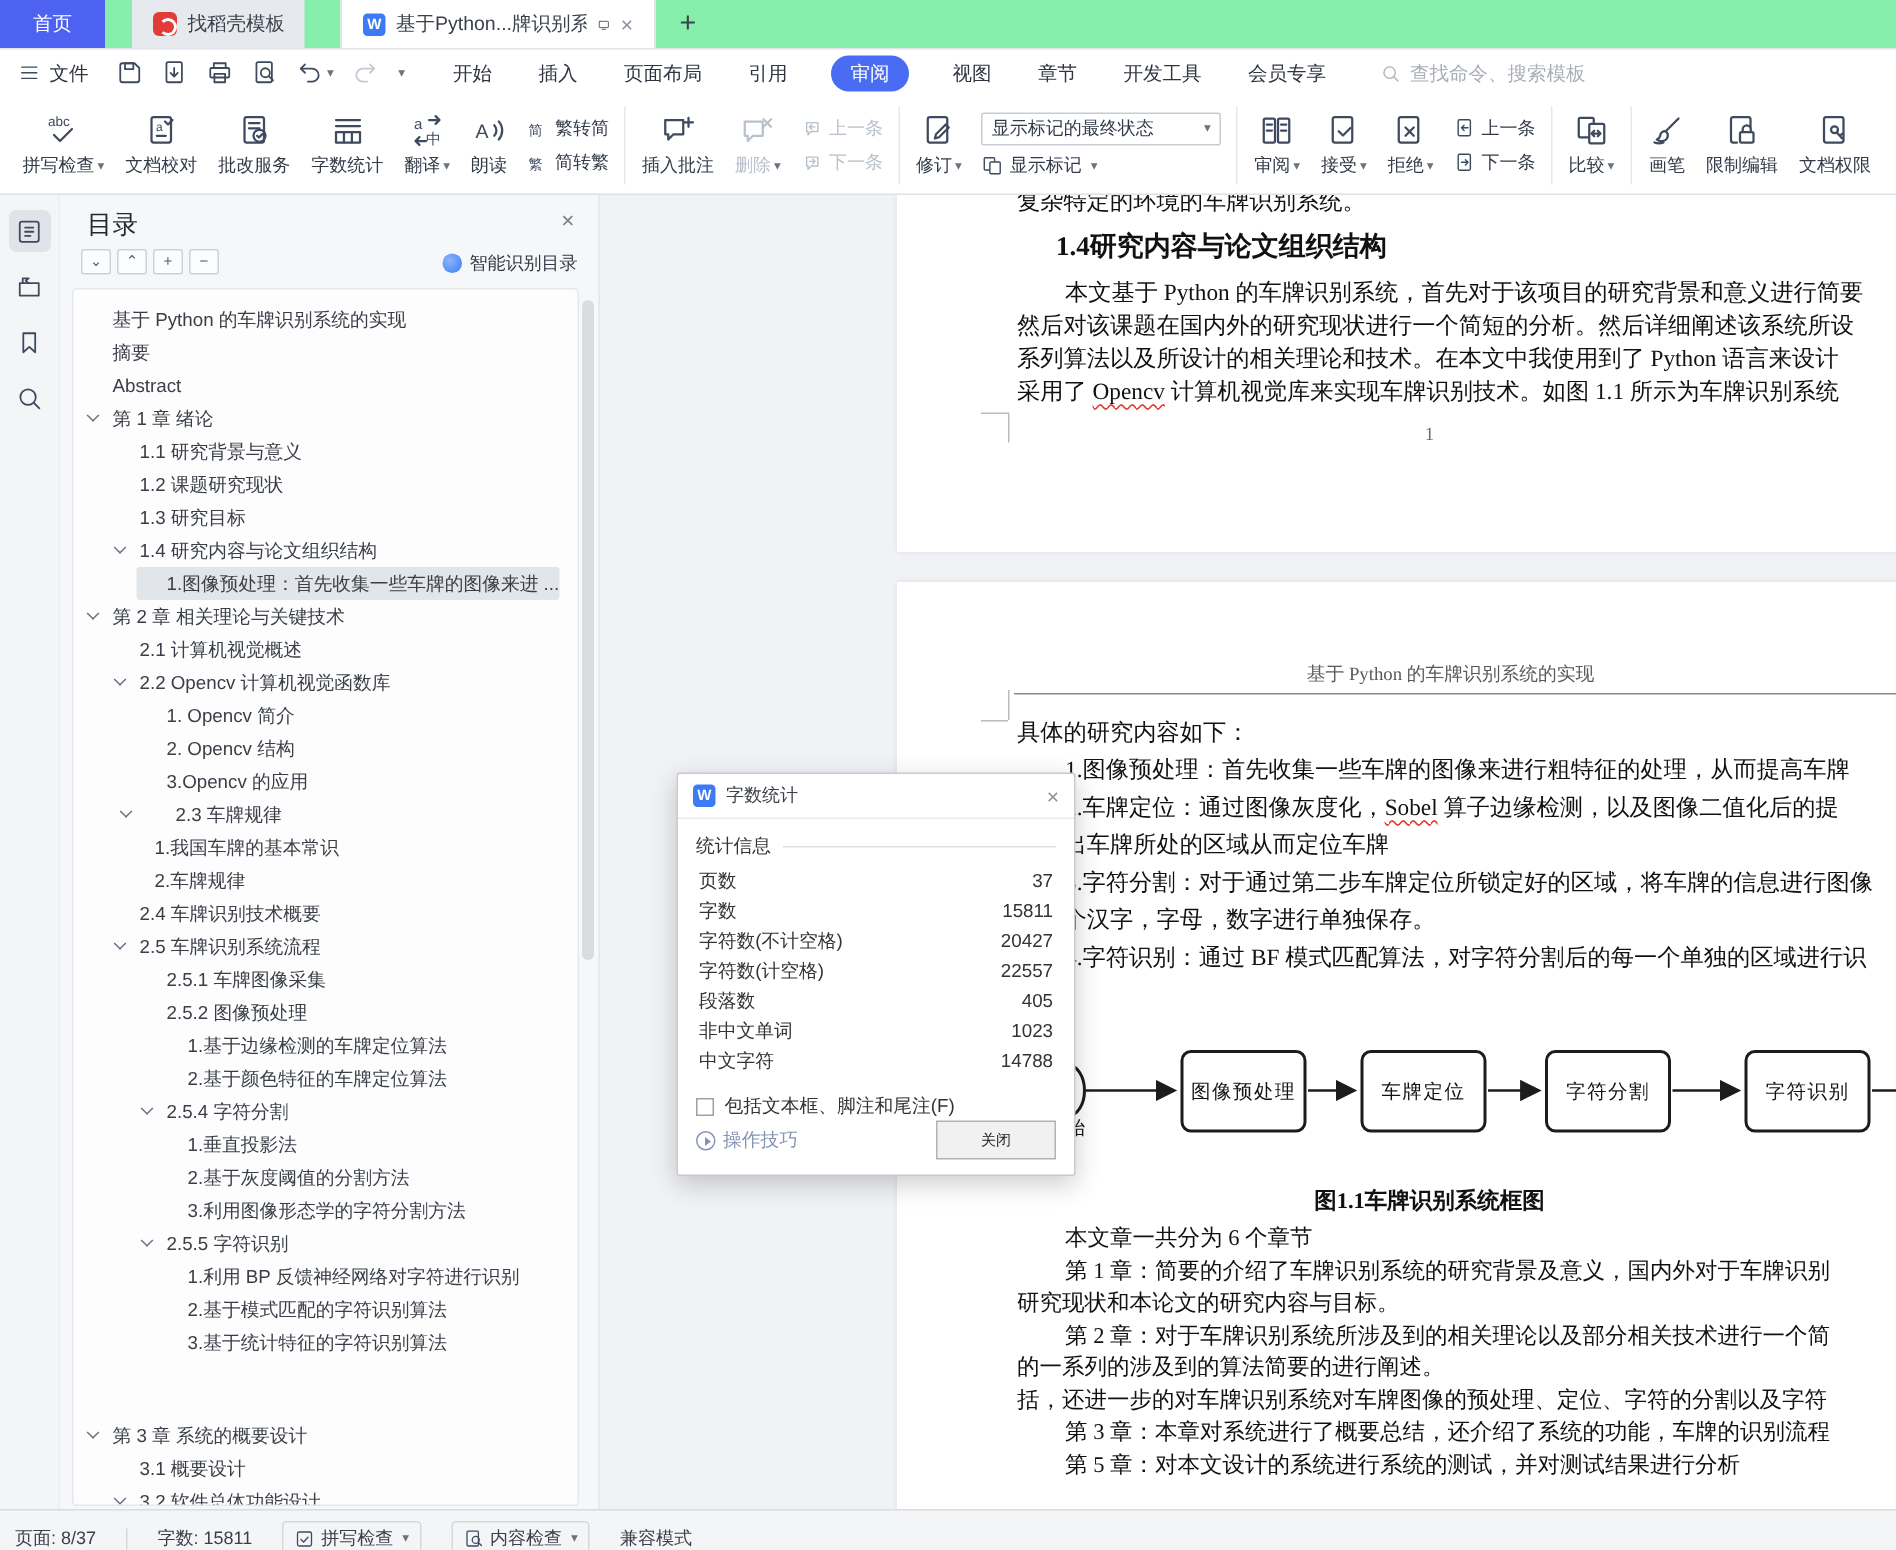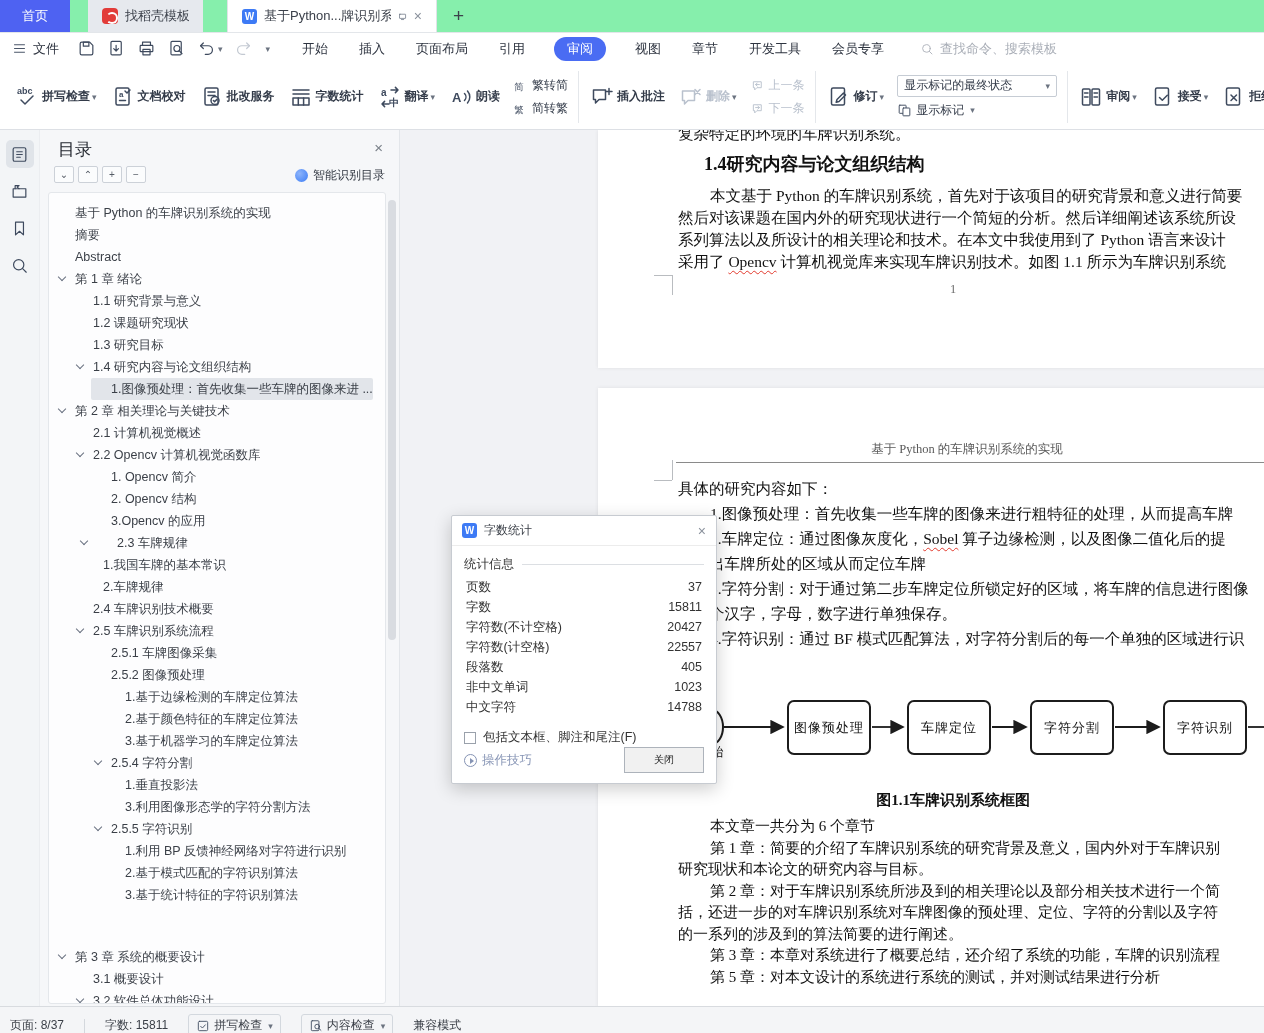--- a/index.html
+++ b/index.html
@@ -35,22 +35,22 @@
   .qa { display:flex; align-items:center; }
   .caret { font-size:9px; color:#6b7380; margin-left:2px; }
   .menu-items { display:flex; align-items:center; gap:27px; margin-left:30px; font-size:13px; color:#2e3440; }
   .menu-item { padding:3px 2px; }
   .menu-item.active { background:#4a6cf3; color:#fff; border-radius:12px; padding:3px 13px; }
   .menu-search { display:flex; align-items:center; gap:6px; margin-left:34px; color:#a9aeb7; font-size:13px; }
 
   
   #ribbon { position:absolute; left:0; top:64px; width:1300px; height:66px; background:#fff;
     border-bottom:1px solid #dde0e5; display:flex; align-items:center; padding:0 0 0 8px; }
-  .rb { display:flex; align-items:center; justify-content:center; gap:3px;
-    padding:2px 7px; font-size:12px; color:#333b49; white-space:nowrap;font-weight:bold; }
+  .rb { display:flex; flex-direction:column; align-items:center; justify-content:center; gap:3px;
+    padding:2px 7px; font-size:12px; color:#333b49; white-space:nowrap; }
   .rb .lbl { display:flex; align-items:center; }
   .rstack { display:flex; flex-direction:column; justify-content:center; gap:6px; padding:0 6px; }
   .rs { display:flex; align-items:center; gap:4px; font-size:12px; color:#333b49; white-space:nowrap; }
   .rdiv { width:1px; height:52px; background:#e4e7eb; margin:0 4px; flex:0 0 auto; }
   .disabled, .disabled .lbl, .disabled.rs { color:#b9c1cd; }
   .disabled .ico, .rs.disabled .ico { stroke:#b9c1cd; }
   .rcol { display:flex; flex-direction:column; justify-content:center; gap:5px; padding:0 6px; }
   .rselect { width:160px; height:22px; border:1px solid #c6ccd4; border-radius:2px; font-size:12px;
     color:#333b49; display:flex; align-items:center; padding:0 6px; justify-content:space-between; background:#fff; }
 
@@ -523,23 +523,23 @@
       <div class="toc-item" style="padding-left: 62px;"><span class="tlabel">3.Opencv 的应用</span></div>
       <div class="toc-item" style="padding-left: 68px;"><span class="chev" style="left: 32px;"></span><span class="tlabel">2.3 车牌规律</span></div>
       <div class="toc-item" style="padding-left: 54px;"><span class="tlabel">1.我国车牌的基本常识</span></div>
       <div class="toc-item" style="padding-left: 54px;"><span class="tlabel">2.车牌规律</span></div>
       <div class="toc-item" style="padding-left: 44px;"><span class="tlabel">2.4 车牌识别技术概要</span></div>
       <div class="toc-item" style="padding-left: 44px;"><span class="chev" style="left: 28px;"></span><span class="tlabel">2.5 车牌识别系统流程</span></div>
       <div class="toc-item" style="padding-left: 62px;"><span class="tlabel">2.5.1 车牌图像采集</span></div>
       <div class="toc-item" style="padding-left: 62px;"><span class="tlabel">2.5.2 图像预处理</span></div>
       <div class="toc-item" style="padding-left: 76px;"><span class="tlabel">1.基于边缘检测的车牌定位算法</span></div>
       <div class="toc-item" style="padding-left: 76px;"><span class="tlabel">2.基于颜色特征的车牌定位算法</span></div>
-      <div class="toc-item" style="padding-left: 76px;"><span class="tlabel">3.基于机器学习的车牌定位算法</span></div>
       <div class="toc-item" style="padding-left: 62px;"><span class="chev" style="left: 46px;"></span><span class="tlabel">2.5.4 字符分割</span></div>
       <div class="toc-item" style="padding-left: 76px;"><span class="tlabel">1.垂直投影法</span></div>
+      <div class="toc-item" style="padding-left: 76px;"><span class="tlabel">2.基于灰度阈值的分割方法</span></div>
       <div class="toc-item" style="padding-left: 76px;"><span class="tlabel">3.利用图像形态学的字符分割方法</span></div>
       <div class="toc-item" style="padding-left: 62px;"><span class="chev" style="left: 46px;"></span><span class="tlabel">2.5.5 字符识别</span></div>
       <div class="toc-item" style="padding-left: 76px;"><span class="tlabel">1.利用 BP 反馈神经网络对字符进行识别</span></div>
       <div class="toc-item" style="padding-left: 76px;"><span class="tlabel">2.基于模式匹配的字符识别算法</span></div>
       <div class="toc-item" style="padding-left: 76px;"><span class="tlabel">3.基于统计特征的字符识别算法</span></div>
       <div class="toc-item" style="padding-left: 26px; margin-top: 40px;"><span class="chev" style="left: 10px;"></span><span class="tlabel">第 3 章 系统的概要设计</span></div>
       <div class="toc-item" style="padding-left: 44px;"><span class="tlabel">3.1 概要设计</span></div>
       <div class="toc-item" style="padding-left: 44px;"><span class="chev" style="left: 28px;"></span><span class="tlabel">3.2 软件总体功能设计</span></div>
     </div>
   <div class="toc-scroll"></div>
@@ -598,22 +598,22 @@
     <div class="fc-box" style="left:309px;">车牌定位</div>
     <div class="fc-box" style="left:432px;">字符分割</div>
     <div class="fc-box" style="left:565px;">字符识别</div>
     <div class="fc-caption">图1.1车牌识别系统框图</div>
 
     <div class="p2-chapters">
         <div class="dline ind">本文章一共分为 6 个章节</div>
         <div class="dline ind">第 1 章：简要的介绍了车牌识别系统的研究背景及意义，国内外对于车牌识别</div>
         <div class="dline">研究现状和本论文的研究内容与目标。</div>
         <div class="dline ind">第 2 章：对于车牌识别系统所涉及到的相关理论以及部分相关技术进行一个简</div>
+        <div class="dline">的一系列的涉及到的算法简要的进行阐述。</div>
         <div class="dline">括，还进一步的对车牌识别系统对车牌图像的预处理、定位、字符的分割以及字符</div>
-        <div class="dline">的一系列的涉及到的算法简要的进行阐述。</div>
         <div class="dline ind">第 3 章：本章对系统进行了概要总结，还介绍了系统的功能，车牌的识别流程</div>
         <div class="dline ind">第 5 章：对本文设计的系统进行系统的测试，并对测试结果进行分析</div>
       </div>
   </div>
 </div>
 
 <div id="dialog">
   <div class="dlg-title">
     <span class="wlogo">W</span>
     <span class="t">字数统计</span>

